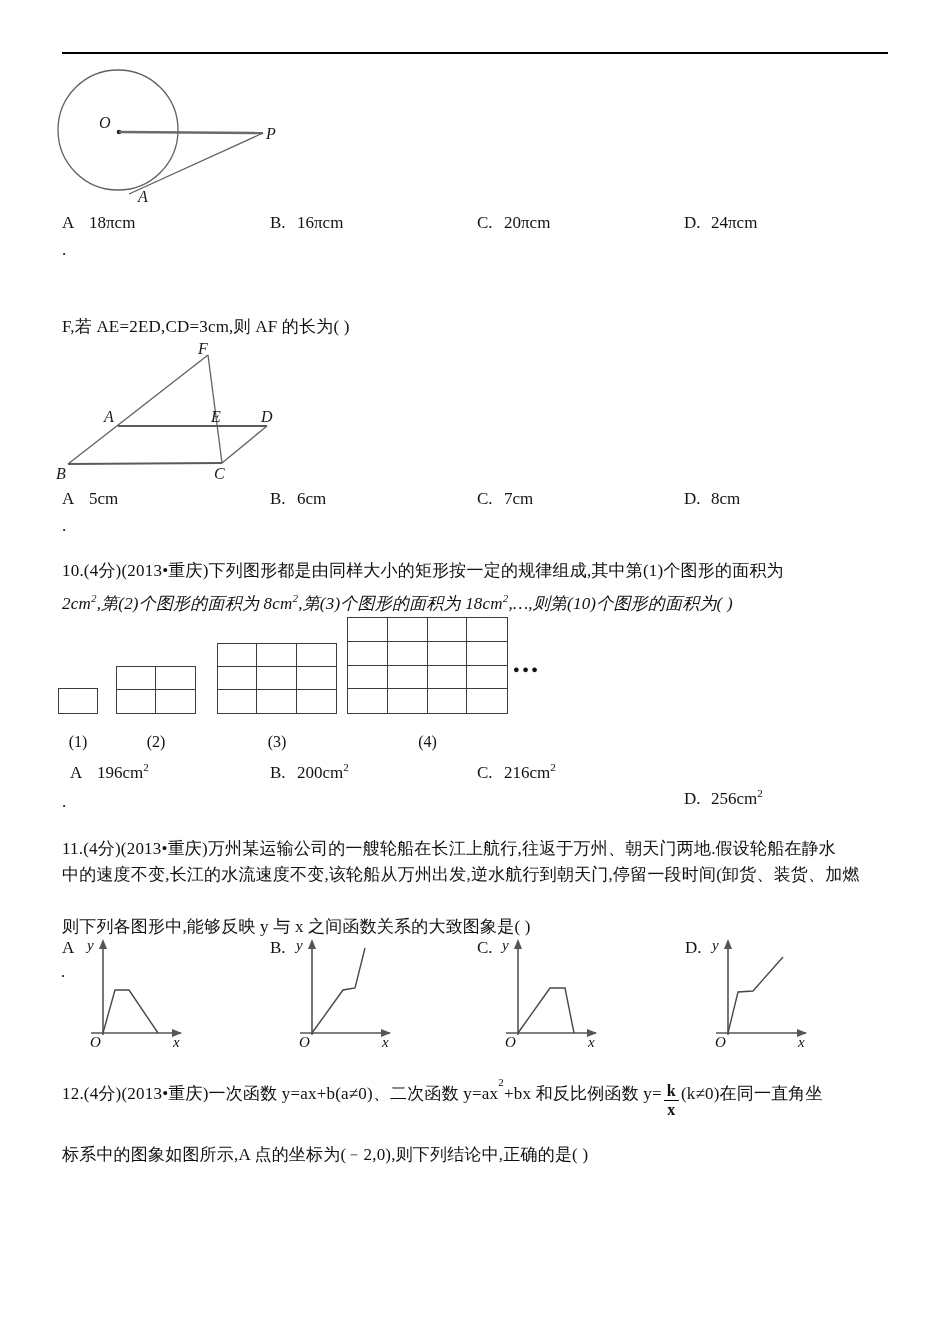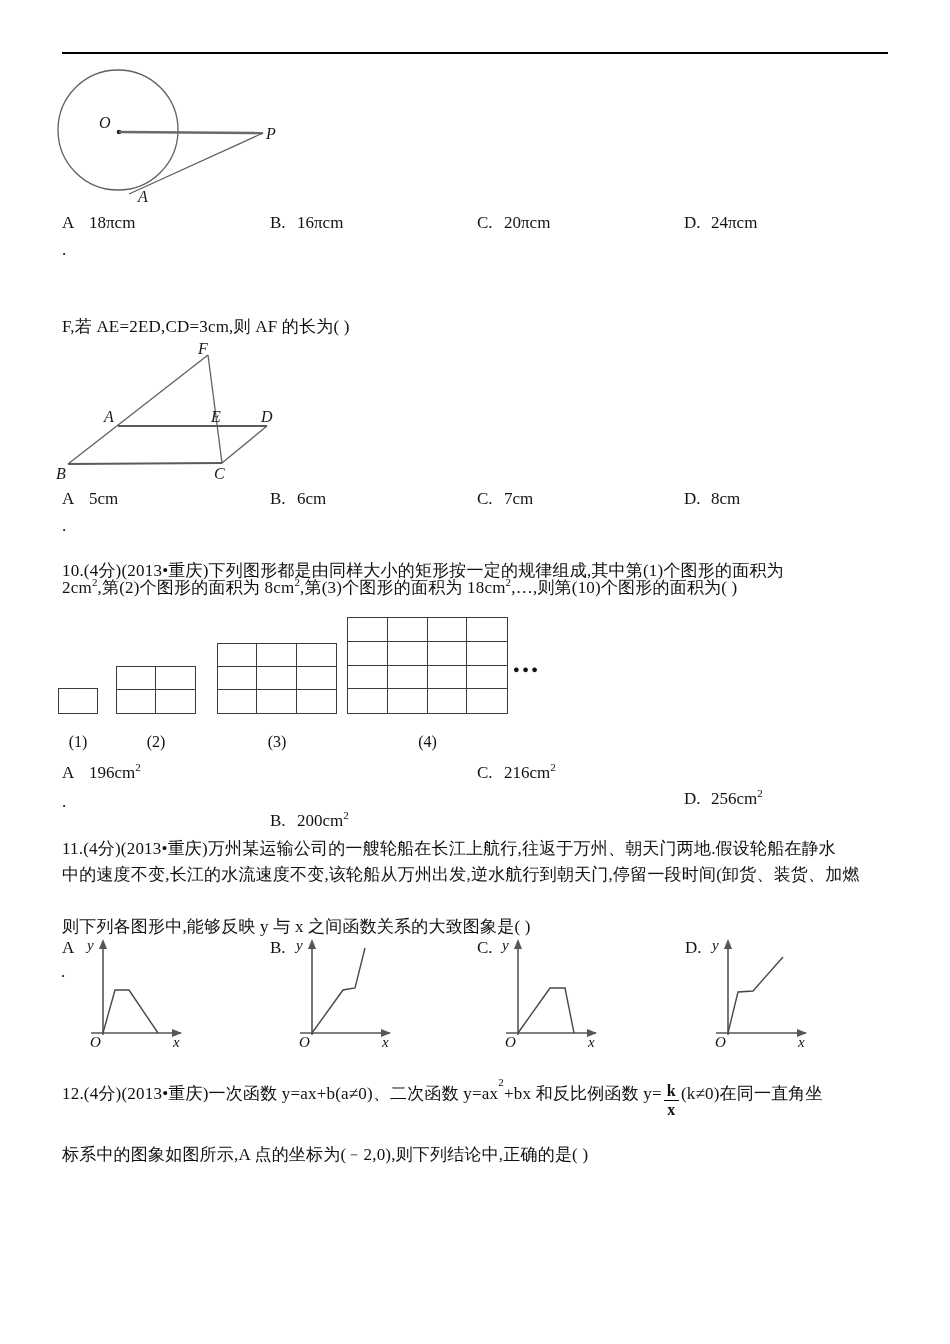--- a/index.html
+++ b/index.html
@@ -78,21 +78,21 @@
 
   <div class="optrow" style="top:489px;">
     <span class="opt" style="left:0;"><span class="optkey">A</span><span class="optval">5cm</span></span>
     <span class="opt" style="left:208px;"><span class="optkey">B.</span><span class="optval">6cm</span></span>
     <span class="opt" style="left:415px;"><span class="optkey">C.</span><span class="optval">7cm</span></span>
     <span class="opt" style="left:622px;"><span class="optkey">D.</span><span class="optval">8cm</span></span>
   </div>
   <div class="period" style="left:62px;top:516px;">.</div>
 
   <div class="tline" style="top:558px;">10.(4分)(2013•重庆)下列图形都是由同样大小的矩形按一定的规律组成,其中第(1)个图形的面积为</div>
-  <div class="tline" style="top:575px;"><span>2cm</span><sup>2</sup><span>,第(2)个图形的面积为 8cm</span><sup>2</sup><span>,第(3)个图形的面积为 18cm</span><sup>2</sup><span>,…,则第(10)个图形的面积为(  )</span></div>
+  <div class="tline" style="top:591px;font-style:italic;"><span>2cm</span><sup>2</sup><span>,第(2)个图形的面积为 8cm</span><sup>2</sup><span>,第(3)个图形的面积为 18cm</span><sup>2</sup><span>,…,则第(10)个图形的面积为(  )</span></div>
 
   <div class="grid" style="left: 58px; top: 688px; width: 40px; height: 26px; display: grid; grid-template-columns: repeat(1, 1fr); grid-template-rows: repeat(1, 1fr);">
       <div></div>
     </div>
   <div class="grid" style="left: 116px; top: 666px; width: 80px; height: 48px; display: grid; grid-template-columns: repeat(2, 1fr); grid-template-rows: repeat(2, 1fr);">
       <div style="border-right: 1.4px solid rgb(60, 60, 60); border-bottom: 1.4px solid rgb(60, 60, 60);"></div>
       <div style="border-bottom: 1.4px solid rgb(60, 60, 60);"></div>
       <div style="border-right: 1.4px solid rgb(60, 60, 60);"></div>
       <div></div>
     </div>
@@ -125,22 +125,22 @@
       <div style="border-right: 1.4px solid rgb(60, 60, 60);"></div>
       <div></div>
     </div>
   <div class="dots">●●●</div>
   <div class="gridlab" style="left:58px;width:40px;">(1)</div>
   <div class="gridlab" style="left:116px;width:80px;">(2)</div>
   <div class="gridlab" style="left:217px;width:120px;">(3)</div>
   <div class="gridlab" style="left:347px;width:161px;">(4)</div>
 
   <div class="optrow" style="top:763px;">
-    <span class="opt" style="left:0;"><span class="optkey">A</span><span class="optval">196cm</span><sup>2</sup></span>
-    <span class="opt" style="left:208px;margin-top:48px;"><span class="optkey">B.</span><span class="optval">200cm</span><sup>2</sup></span>
+    <span class="opt" style="left:8px;"><span class="optkey">A</span><span class="optval">196cm</span><sup>2</sup></span>
+    <span class="opt" style="left:208px;"><span class="optkey">B.</span><span class="optval">200cm</span><sup>2</sup></span>
     <span class="opt" style="left:415px;"><span class="optkey">C.</span><span class="optval">216cm</span><sup>2</sup></span>
     <span class="opt" style="left:622px;margin-top:26px;"><span class="optkey">D.</span><span class="optval">256cm</span><sup>2</sup></span>
   </div>
   <div class="period" style="left:62px;top:792px;">.</div>
 
   <div class="tline" style="top:836px;">11.(4分)(2013•重庆)万州某运输公司的一艘轮船在长江上航行,往返于万州、朝天门两地.假设轮船在静水</div>
   <div class="tline" style="top:862px;">中的速度不变,长江的水流速度不变,该轮船从万州出发,逆水航行到朝天门,停留一段时间(卸货、装货、加燃</div>
   <div class="tline" style="top:914px;">则下列各图形中,能够反映 y 与 x 之间函数关系的大致图象是(  )</div>
 
   <span class="glabel" style="left:62px;">A</span>

